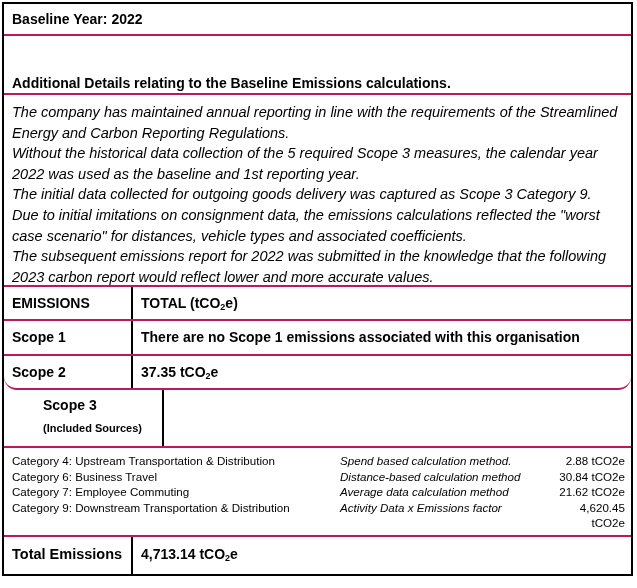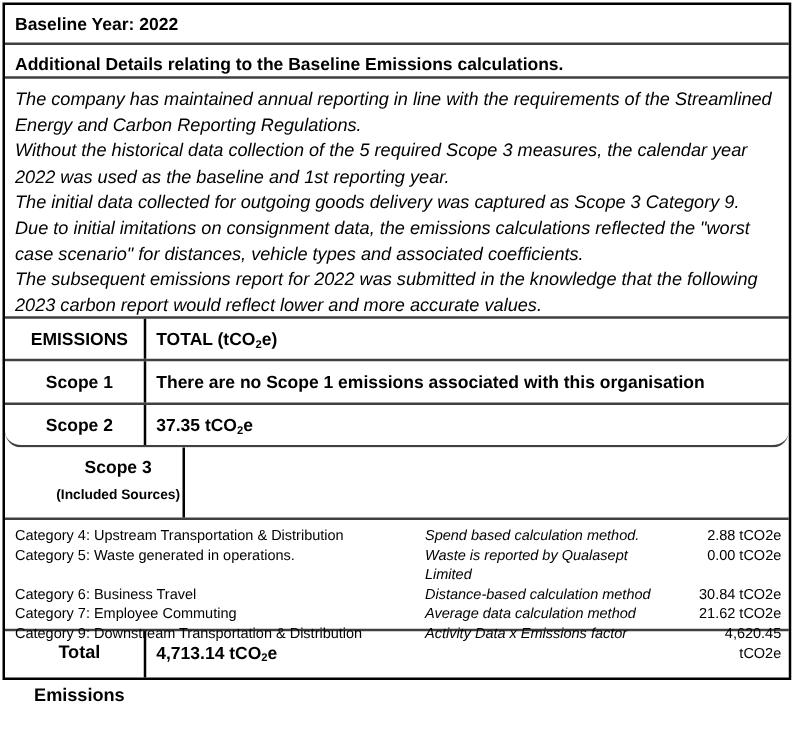--- a/index.html
+++ b/index.html
@@ -1,31 +1,31 @@
 <!DOCTYPE html>
 <html><head>
   <meta charset="utf-8">
   <style>
     html, body { margin: 0; padding: 0; background: #ffffff; }
     body { width: 637px; height: 588px; position: relative; font-family: "Liberation Sans", sans-serif; color: #000; }
     .doc {
       position: absolute; left: 2px; top: 2px; width: 631px;
       border: 2px solid #000; box-sizing: border-box;
     }
-    .row { border-bottom: 2px solid #404040; box-sizing: border-box; }
+    .row { border-bottom: 2px solid #be185d; box-sizing: border-box; }
     .row:last-child { border-bottom: none; }
     .pad { padding: 0 8px; }
     .bold { font-weight: bold; font-size: 14px; }
     .r-year { height: 32px; line-height: 30px; }
-    .r-details-title { height: 27px; line-height: 31px; }
+    .r-details-title { height: 27px; line-height: 31px; margin-top: 32px; }
     .r-narrative { height: 192px; padding: 7px 8px 0 8px; font-style: italic; font-size: 14.5px; line-height: 20.6px; }
     .r-narrative p { margin: 0; }
     .r-baseline { height: 35px; line-height: 33px; }
     .grid { display: flex; }
-    .grid .c1 { width: 113px; border-right: 2px solid #000; box-sizing: border-box; padding-left: 8px; text-align: center; }
+    .grid .c1 { width: 129px; border-right: 2px solid #000; box-sizing: border-box; padding-left: 8px; }
     .grid .c2 { flex: 1; padding-left: 8px; }
     .r-head { height: 34px; line-height: 32px; }
     .r-scope1 { height: 35px; line-height: 33px; }
     .r-scope2 { height: 34px; line-height: 32px; border-radius: 13px; }
     .r-scope3 { height: 58px; padding-left: 31px; }
     .r-scope3 .c1, .r-scope3 .c2 { padding-top: 6px; }
     .r-scope3 .c1 .t1 { display: block; font-weight: bold; font-size: 14px; line-height: 18px; }
     .r-scope3 .c1 .t2 { display: block; font-weight: bold; font-size: 11px; line-height: 14px; margin-top: 7px; }
     .r-scope3 .c2 { font-weight: bold; font-size: 14px; line-height: 18px; }
     .r-categories { height: 89px; padding: 5px 6px 0 8px; font-size: 11.6px; line-height: 15.6px; }
@@ -80,25 +80,20 @@
     </div>
   </div>
 
   <div class="row r-categories">
     <div class="cat-row">
       <span class="cat-name">Category 4: Upstream Transportation &amp; Distribution</span>
       <span class="cat-method">Spend based calculation method.</span>
       <span class="cat-value">2.88 tCO2e</span>
     </div>
     <div class="cat-row">
-      <span class="cat-name">Category 5: Waste generated in operations.</span>
-      <span class="cat-method">Waste is reported by Qualasept Limited</span>
-      <span class="cat-value">0.00 tCO2e</span>
-    </div>
-    <div class="cat-row">
       <span class="cat-name">Category 6: Business Travel</span>
       <span class="cat-method">Distance-based calculation method</span>
       <span class="cat-value">30.84 tCO2e</span>
     </div>
     <div class="cat-row">
       <span class="cat-name">Category 7: Employee Commuting</span>
       <span class="cat-method">Average data calculation method</span>
       <span class="cat-value">21.62 tCO2e</span>
     </div>
     <div class="cat-row">

